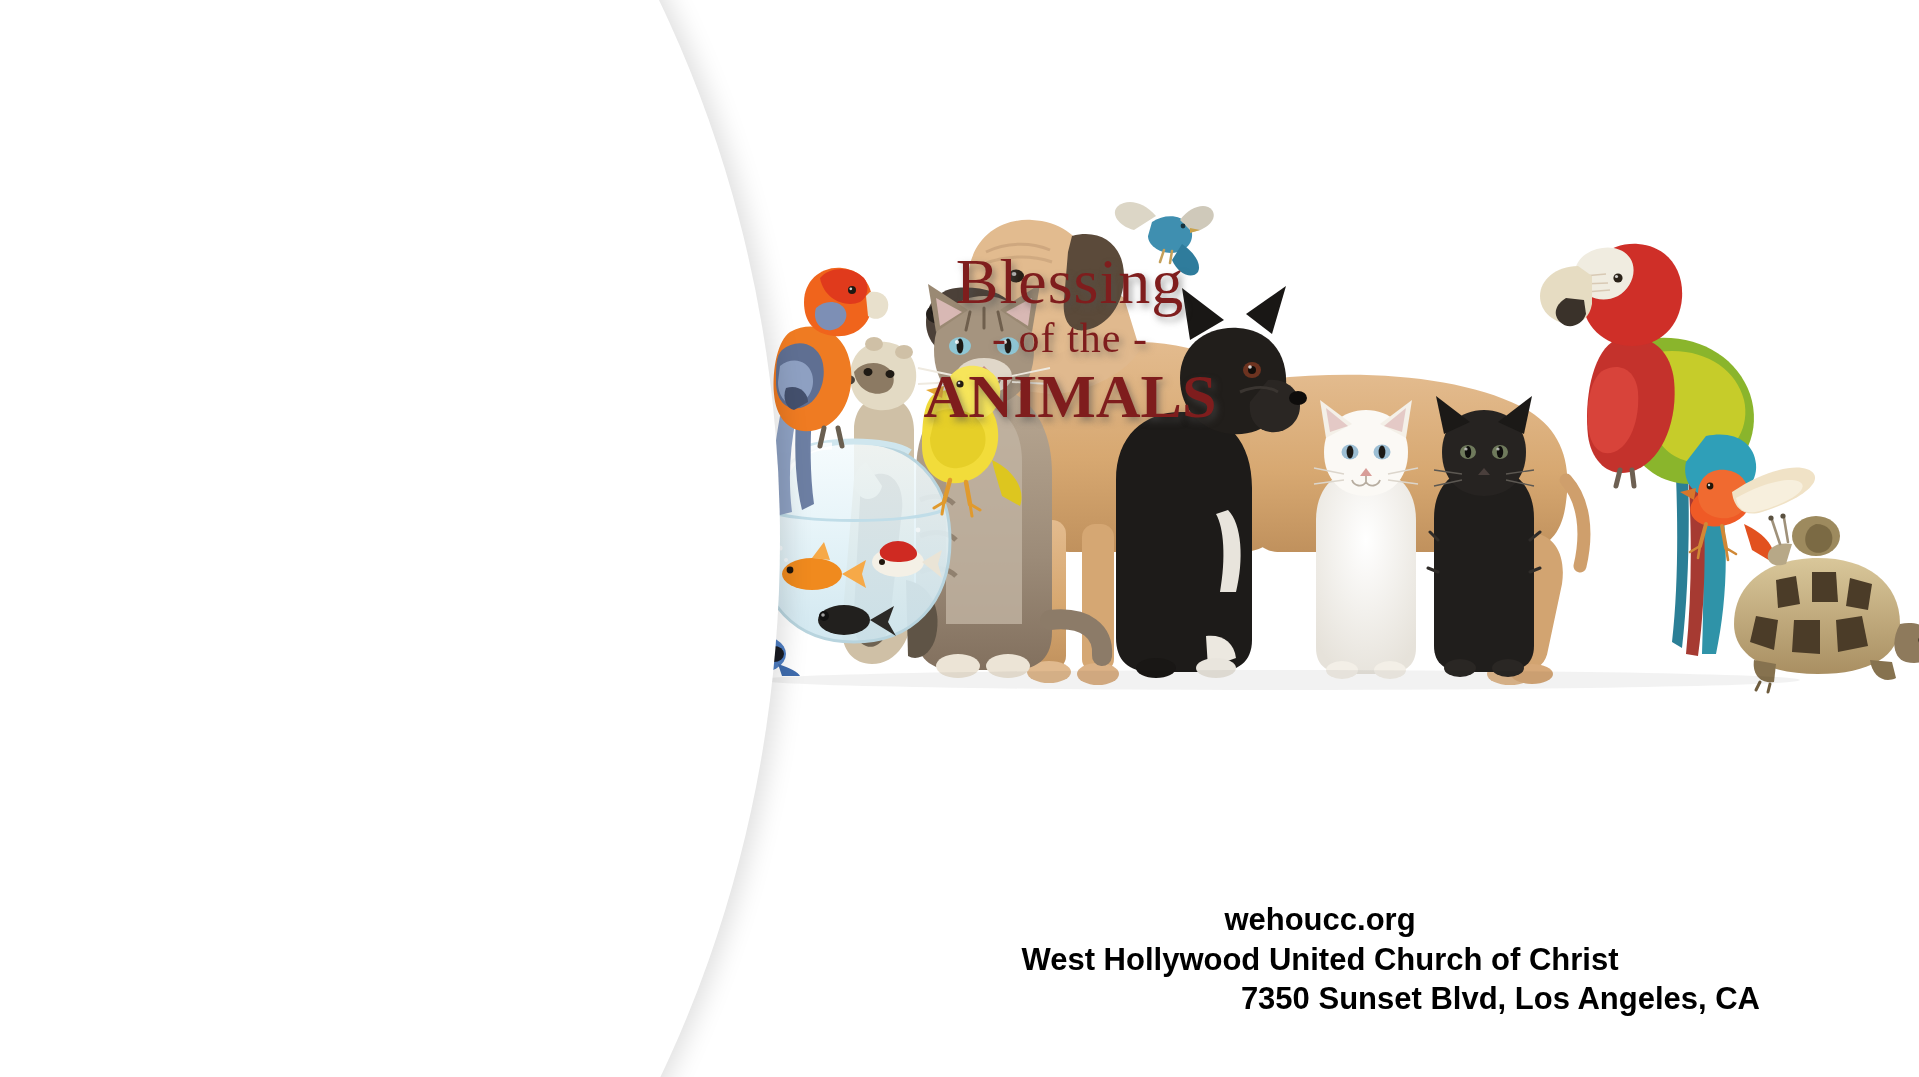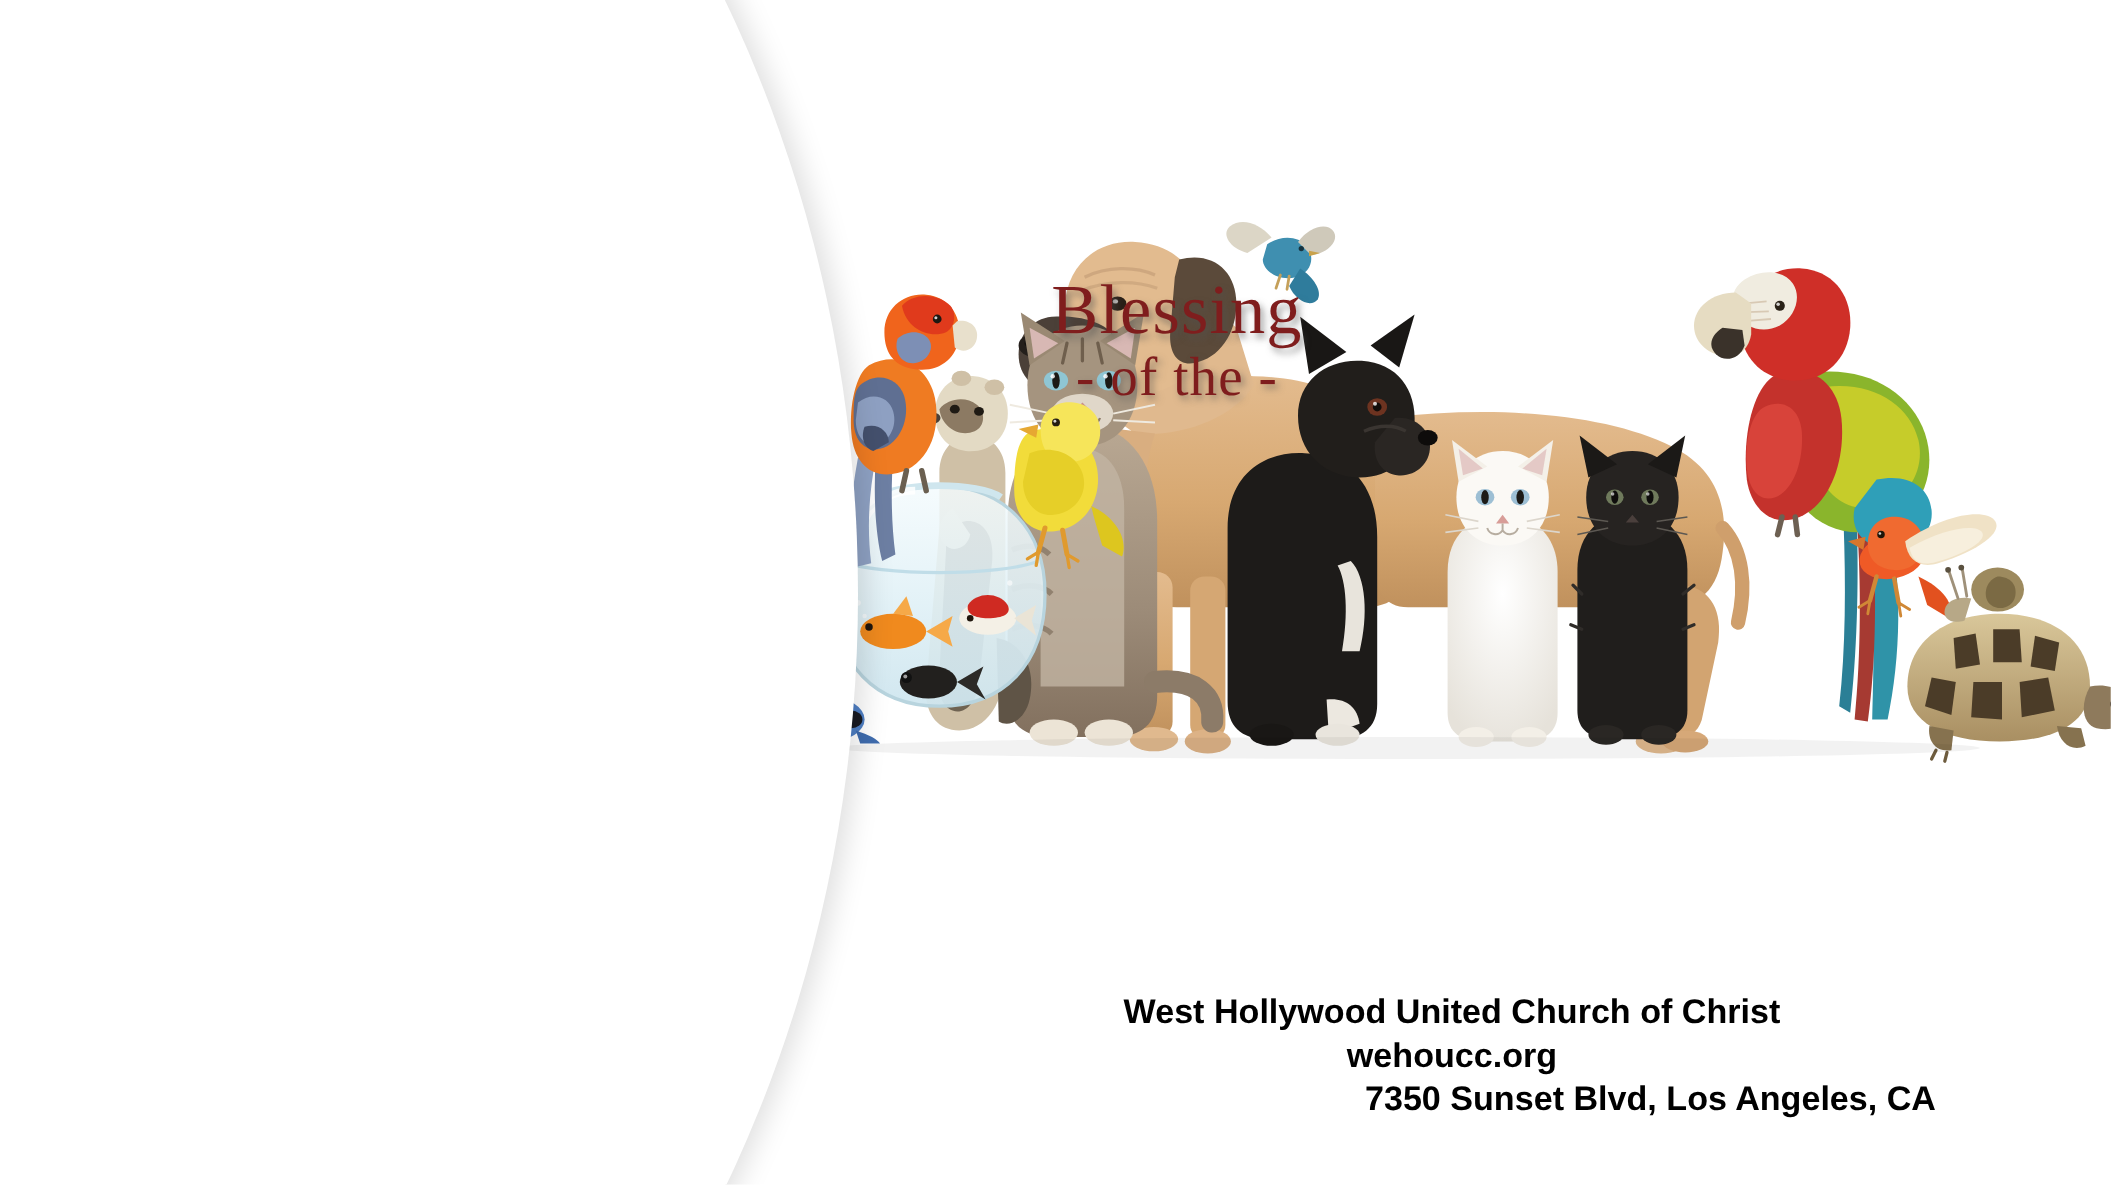--- a/index.html
+++ b/index.html
@@ -51,21 +51,21 @@
   }
   #blessing-title{
     position:absolute; left:140px; top:250px; width:420px;
     text-align:center;
     font-family:"Liberation Serif","DejaVu Serif",serif;
     color:#3a3a3a;
     text-shadow:3px 4px 7px rgba(80,80,80,0.55);
     z-index:3;
   }
   #blessing-title .l1{display:block;font-size:64px;line-height:1.0;font-weight:400;letter-spacing:1px;}
-  #blessing-title .l2{display:block;font-size:50px;line-height:1.15;font-weight:400;letter-spacing:1px;}
+  #blessing-title .l2{display:block;font-size:42px;line-height:1.15;font-weight:400;letter-spacing:1px;}
   #blessing-title .l3{display:block;font-size:62px;line-height:1.12;font-weight:700;letter-spacing:0px;}
 
   #animals-svg{position:absolute;left:0;top:180px;width:1199px;height:560px;z-index:2;}
 
   #footer-block{
     position:absolute; left:160px; top:900px; width:880px;
     text-align:center; color:#000000;
     font-family:"Liberation Sans Narrow","Liberation Sans",sans-serif;
     font-weight:700;
     z-index:4;
@@ -78,20 +78,21 @@
 </head>
 <body>
 
 <div id="slide" style="background: rgb(255, 255, 255);">
 
   <div id="art">
 
     <div id="blessing-title" style="color: #7f1d1d; text-align: center;">
       <span class="l1">Blessing</span>
       <span class="l2">- of the -</span>
+      <span class="l3">ANIMALS</span>
     </div>
 
     <svg id="animals-svg" viewBox="0 0 1199 560" preserveAspectRatio="none">
       <defs>
         <linearGradient id="gFawn" x1="0" y1="0" x2="0" y2="1">
           <stop offset="0%" stop-color="#e3bb8e"></stop>
           <stop offset="55%" stop-color="#d7a871"></stop>
           <stop offset="100%" stop-color="#c0915d"></stop>
         </linearGradient>
         <linearGradient id="gGlass" x1="0" y1="0" x2="0" y2="1">
@@ -500,22 +501,22 @@
         <path d="M1072 364 C1060 362 1050 366 1048 374 C1046 382 1054 388 1066 384 Z" fill="#b7a887"></path>
         <path d="M1060 364 L1052 340 M1068 362 L1064 338" stroke="#9f917a" stroke-width="2.6" stroke-linecap="round"></path>
         <circle cx="1051" cy="338" r="2.6" fill="#5a5140"></circle>
         <circle cx="1063" cy="336" r="2.6" fill="#5a5140"></circle>
       </g>
 
       <ellipse cx="560" cy="500" rx="520" ry="10" fill="#000" opacity="0.05"></ellipse>
     </svg>
 
     <div id="footer-block">
+      <span class="fl f1">wehoucc.org</span>
       <span class="fl f2">West Hollywood United Church of Christ</span>
-      <span class="fl f1">wehoucc.org</span>
       <span class="fl f3">7350 Sunset Blvd, Los Angeles, CA</span>
     </div>
   </div>
 
   <div id="curve-panel"></div>
 
 
 </div>
 
 </body></html>

